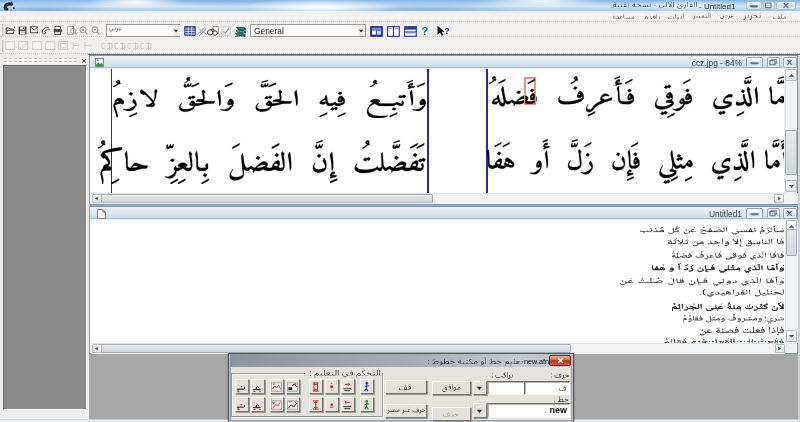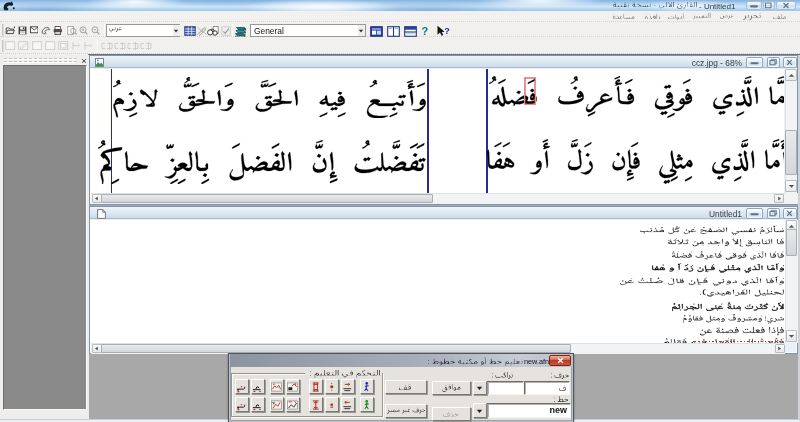--- a/index.html
+++ b/index.html
@@ -207,21 +207,21 @@
 <div class="abs" style="left:88.5px;top:55px;width:711.5px;height:364px;background:#a8a8a8"></div>
 <div class="abs" style="left:798.2px;top:55px;width:1.8px;height:364px;background:#cfd3d7"></div>
 <div class="abs" style="left:0;top:419px;width:800px;height:3px;background:#eceff2;border-top:1px solid #c9ccd0"></div>
 <div class="abs" style="left:89px;top:54.5px;width:709px;height:150px;background:#e9f0f7;border:1px solid #8095aa;box-shadow:inset 0 0 0 1px rgba(255,255,255,.8)"></div>
 <div class="abs" style="left:90px;top:55.5px;width:707px;height:12.5px;background:linear-gradient(180deg,#eef4fa 0%,#dde8f3 50%,#cddcea 100%);border-bottom:1px solid #a9bac9"></div>
 <svg class="icon" style="left:94.5px;top:57.5px" width="9" height="9" viewBox="0 0 9 9">
     <rect x="0.5" y="0.5" width="8" height="8" fill="#fff" stroke="#667" stroke-width="0.8"></rect>
     <path d="M1 6.8 L3.1 4.1 L4.9 5.9 L6.3 4.5 L8 6.8 L8 8 L1 8 Z" fill="#3d9440"></path>
     <circle cx="2.9" cy="2.5" r="0.9" fill="#4a90d0"></circle>
   </svg>
-<div class="abs" style="left:666px;top:57.7px;width:76px;height:9px;font-size:8.4px;color:#3a4048;text-align:right">ccz.jpg - 68%</div>
+<div class="abs" style="left:666px;top:57.7px;width:76px;height:9px;font-size:8.4px;color:#3a4048;text-align:right">ccz.jpg - 84%</div>
 <div class="winbtn" style="left:746px;top:56.5px;width:17px"></div>
 <div class="winbtn" style="left:766.5px;top:56.5px;width:13.5px"></div>
 <div class="winbtn" style="left:782.5px;top:56.5px;width:14.5px"></div>
 <svg class="icon" style="left:746px;top:56.5px" width="52" height="11" viewBox="0 0 52 11">
     <rect x="4.5" y="5.2" width="8" height="2" rx="1" fill="#5b7086"></rect>
     <rect x="24" y="3.6" width="5" height="4.2" fill="none" stroke="#5b7086" stroke-width="1"></rect>
     <path d="M25.2 3.6 v-1.3 h5.2 v4.2 h-1.3" fill="none" stroke="#5b7086" stroke-width="0.8"></path>
     <path d="M41.2 2.8 L45.8 7.8 M45.8 2.8 L41.2 7.8" stroke="#5b7086" stroke-width="1.2"></path>
   </svg>
 <div class="abs" style="left:91px;top:68.5px;width:692.5px;height:124px;background:#fff;overflow:hidden">

